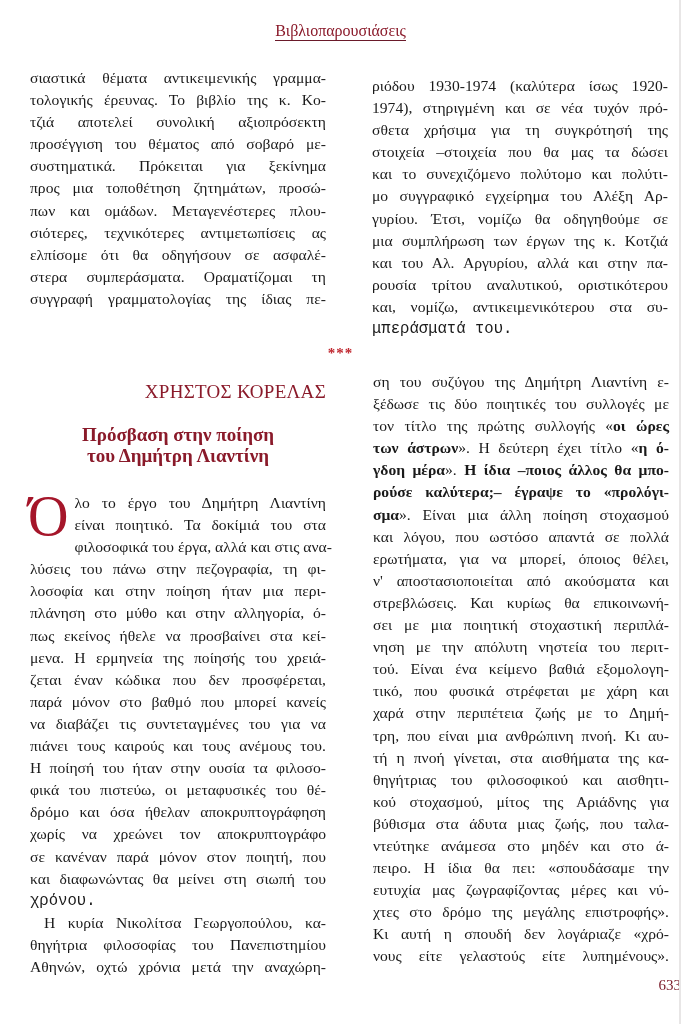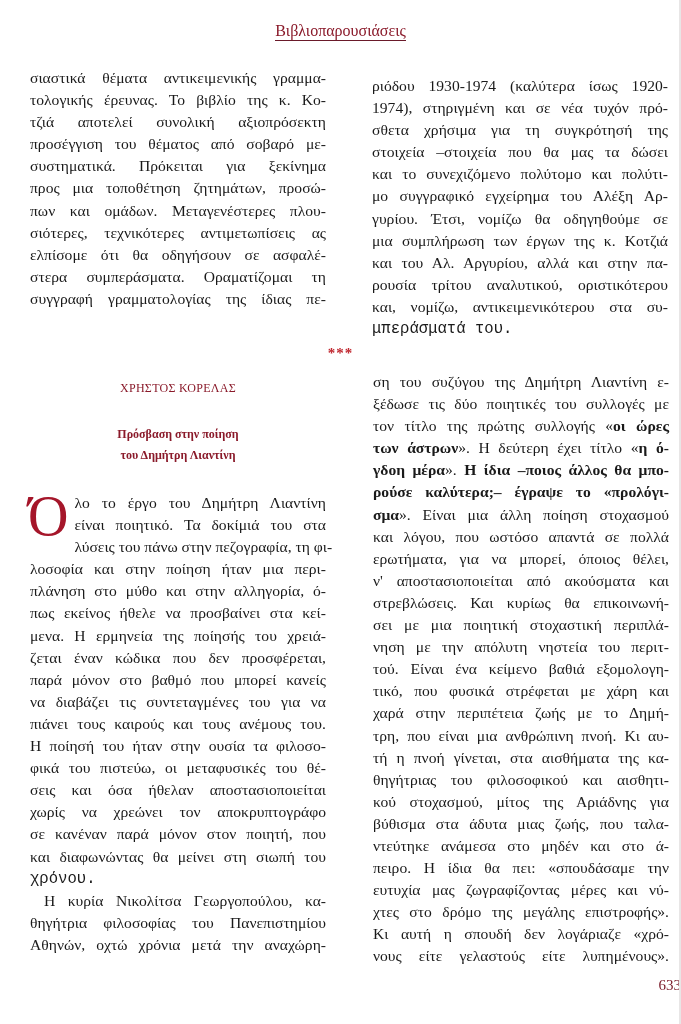--- a/index.html
+++ b/index.html
@@ -19,26 +19,26 @@
   }
   .col .line { display: block; text-align: justify; text-align-last: justify; white-space: nowrap; }
   .col .line.last { text-align-last: left; font-family: Liberation Mono, monospace; }
   #top-left { left: 30px; top: 67px; }
   #top-right { left: 372px; top: 75px; }
   .stars {
     position: absolute; top: 345px; left: 0; width: 681px; text-align: center;
     color: #c0262e; font-weight: bold; font-size: 15px; letter-spacing: 1px;
   }
   .author {
-    position: absolute; top: 381px; left: 30px; width: 296px; text-align: center;
-    color: #8a1a2a; font-size: 12px; letter-spacing: 0.3px;
+    position: absolute; top: 381px; left: 30px; width: 296px; text-align: right;
+    color: #8a1a2a; font-size: 19px; letter-spacing: 0.3px;
   }
   .title {
     position: absolute; top: 424px; left: 30px; width: 296px; text-align: center;
-    color: #8a1a2a; font-size: 12px; font-weight: bold; line-height: 21px;
+    color: #8a1a2a; font-size: 19px; font-weight: bold; line-height: 21px;
   }
   #bottom-left { left: 30px; top: 492px; }
   #bottom-right { left: 373px; top: 371px; }
   .dropcap {
     float: left; color: #a5162a; font-size: 56px; line-height: 44px; margin: 2px 6px 0 -2px;
     height: 44px;
   }
   .indent { padding-left: 14px; }
   b { font-weight: bold; }
   .pagenum {
@@ -90,32 +90,33 @@
   <div>του Δημήτρη Λιαντίνη</div>
 </div>
 
 <div class="col" id="bottom-left">
   <span class="dropcap">Ό</span>
   <div id="bl-first">
       <span class="line">λο το έργο του Δημήτρη Λιαντίνη</span>
       <span class="line">είναι ποιητικό. Τα δοκίμιά του στα</span>
     </div>
   <div id="bl-body">
+      <span class="line">φιλοσοφικά του έργα, αλλά και στις ανα-</span>
       <span class="line">λύσεις του πάνω στην πεζογραφία, τη φι-</span>
       <span class="line">λοσοφία και στην ποίηση ήταν μια περι-</span>
       <span class="line">πλάνηση στο μύθο και στην αλληγορία, ό-</span>
       <span class="line">πως εκείνος ήθελε να προσβαίνει στα κεί-</span>
       <span class="line">μενα. Η ερμηνεία της ποίησής του χρειά-</span>
       <span class="line">ζεται έναν κώδικα που δεν προσφέρεται,</span>
       <span class="line">παρά μόνον στο βαθμό που μπορεί κανείς</span>
       <span class="line">να διαβάζει τις συντεταγμένες του για να</span>
       <span class="line">πιάνει τους καιρούς και τους ανέμους του.</span>
       <span class="line">Η ποίησή του ήταν στην ουσία τα φιλοσο-</span>
       <span class="line">φικά του πιστεύω, οι μεταφυσικές του θέ-</span>
-      <span class="line">σεις και όσα ήθελαν αποστασιοποιείται</span>
+      <span class="line">δρόμο και όσα ήθελαν αποκρυπτογράφηση</span>
       <span class="line">χωρίς να χρεώνει τον αποκρυπτογράφο</span>
       <span class="line">σε κανέναν παρά μόνον στον ποιητή, που</span>
       <span class="line">και διαφωνώντας θα μείνει στη σιωπή του</span>
       <span class="line last">χρόνου.</span>
     </div>
   <div id="bl-p2">
       <span class="line indent">Η κυρία Νικολίτσα Γεωργοπούλου, κα-</span>
       <span class="line">θηγήτρια φιλοσοφίας του Πανεπιστημίου</span>
       <span class="line">Αθηνών, οχτώ χρόνια μετά την αναχώρη-</span>
     </div>

